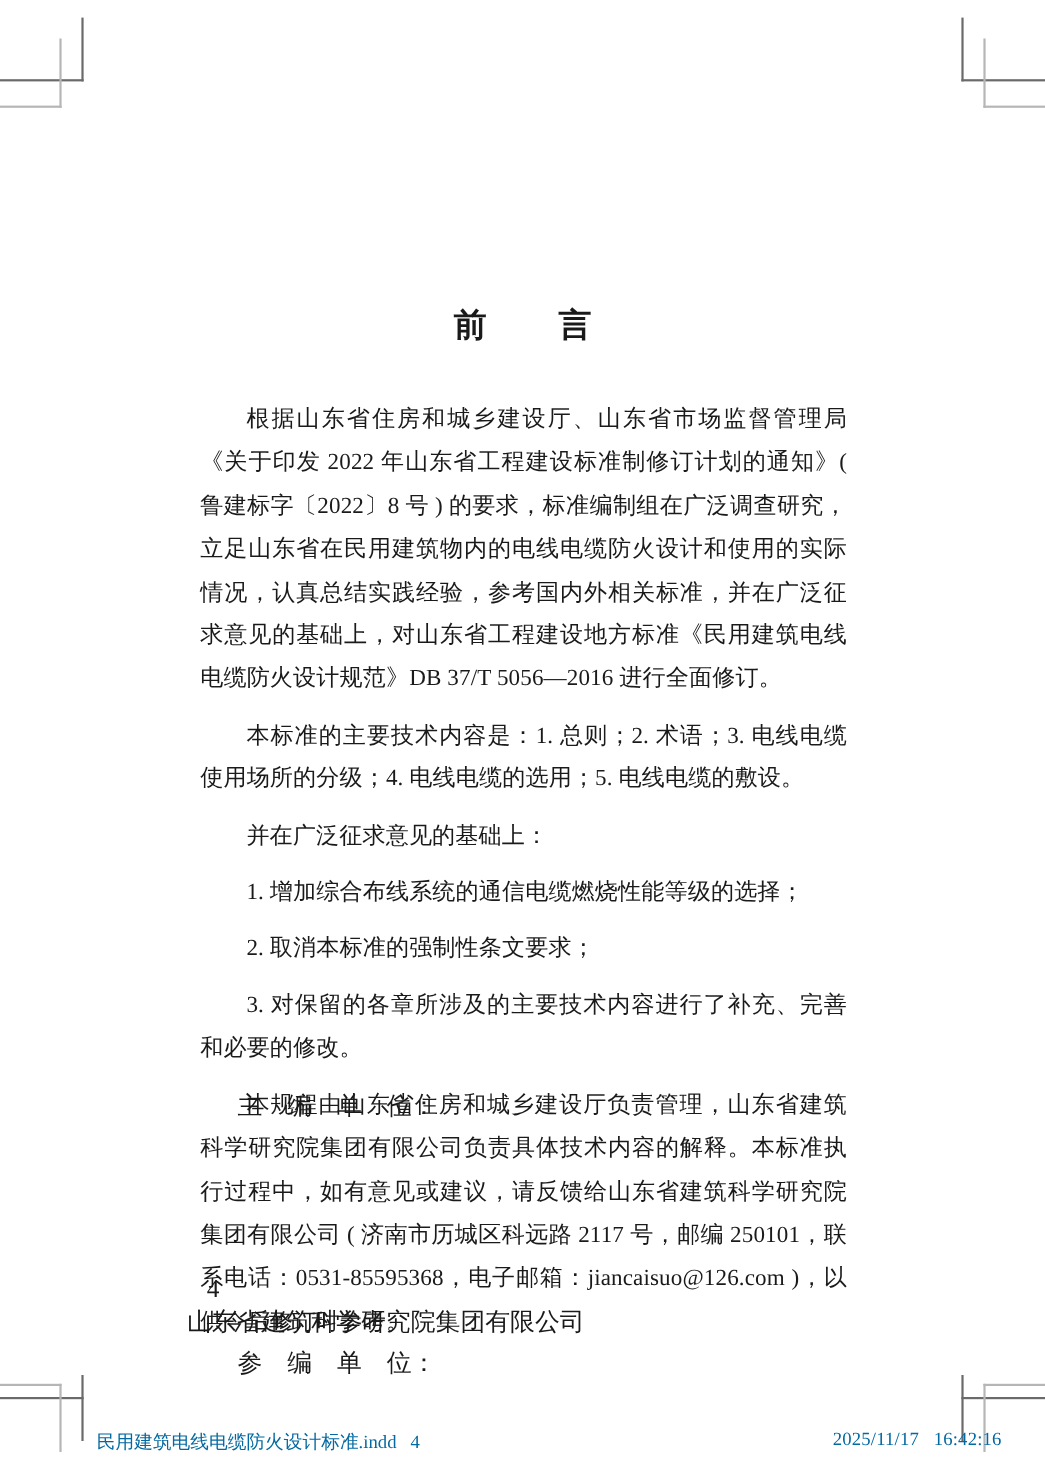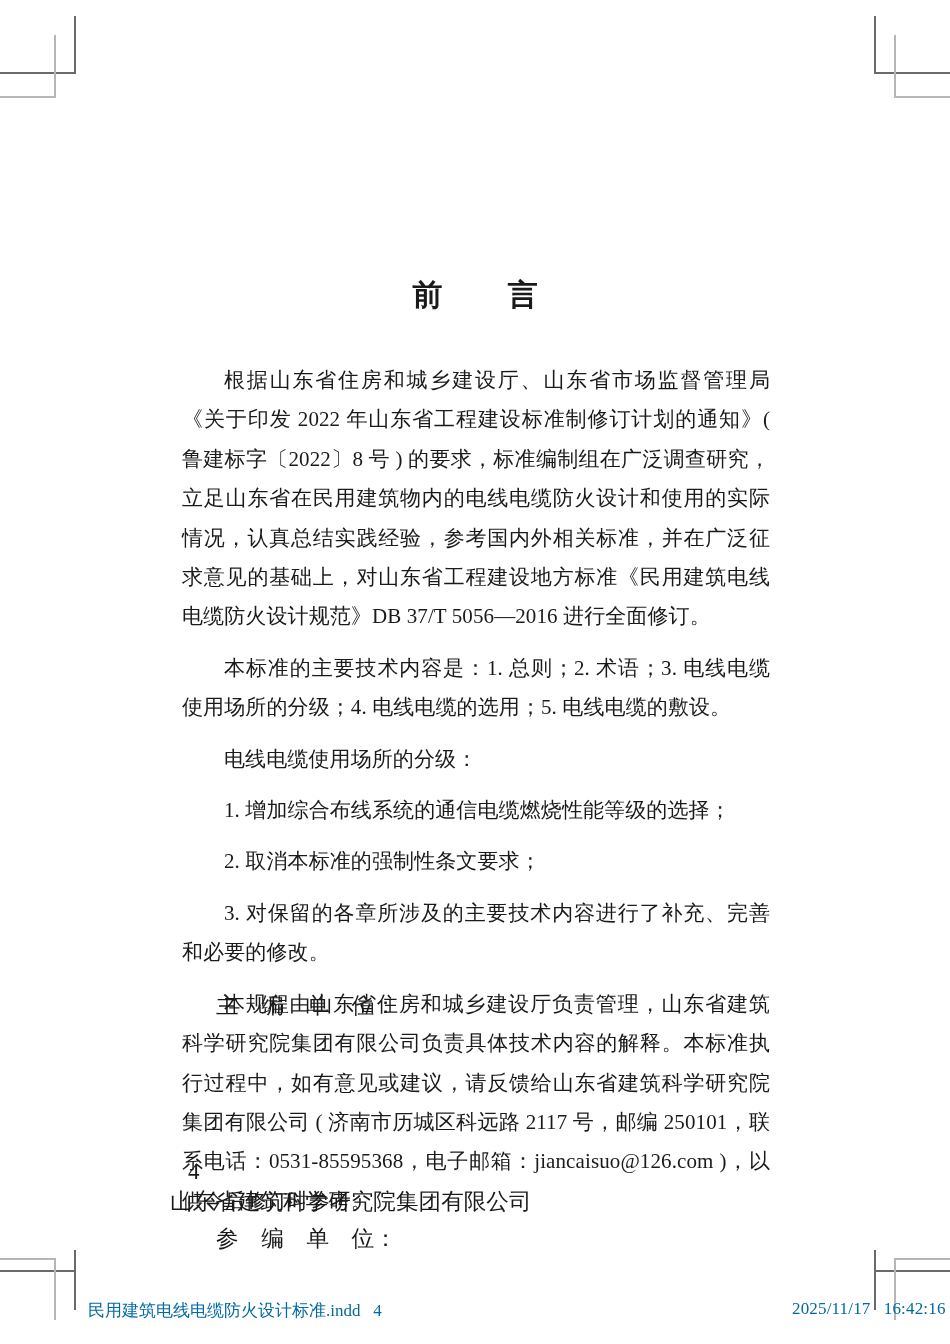--- a/index.html
+++ b/index.html
@@ -123,21 +123,21 @@
     color: #0369a1;
   }
   .footer-left {
     position: absolute;
     left: 88px;
     top: 0;
     white-space: pre;
   }
   .footer-right {
     position: absolute;
-    left: 792px;
+    left: 757px;
     top: 0;
     white-space: pre;
     letter-spacing: 0.01em;
   }
 </style>
 </head>
 <body>
 
 <div id="page">
 
@@ -169,21 +169,21 @@
     <div class="bar light" style="left:94px; top:38px; width:2px; height:62px;"></div>
   </div>
 
   <div id="content">
 
     <h1 class="doc-title">前　　言</h1>
 
     <div class="body-block">
       <p class="para">根据山东省住房和城乡建设厅、山东省市场监督管理局《关于印发 2022 年山东省工程建设标准制修订计划的通知》( 鲁建标字〔2022〕8 号 ) 的要求，标准编制组在广泛调查研究，立足山东省在民用建筑物内的电线电缆防火设计和使用的实际情况，认真总结实践经验，参考国内外相关标准，并在广泛征求意见的基础上，对山东省工程建设地方标准《民用建筑电线电缆防火设计规范》DB 37/T 5056—2016 进行全面修订。</p>
       <p class="para">本标准的主要技术内容是：1. 总则；2. 术语；3. 电线电缆使用场所的分级；4. 电线电缆的选用；5. 电线电缆的敷设。</p>
-      <p class="para">电线电缆使用场所的分级：</p>
+      <p class="para">并在广泛征求意见的基础上：</p>
       <p class="para item">1. 增加综合布线系统的通信电缆燃烧性能等级的选择；</p>
       <p class="para item">2. 取消本标准的强制性条文要求；</p>
       <p class="para item">3. 对保留的各章所涉及的主要技术内容进行了补充、完善和必要的修改。</p>
       <p class="para">本规程由山东省住房和城乡建设厅负责管理，山东省建筑科学研究院集团有限公司负责具体技术内容的解释。本标准执行过程中，如有意见或建议，请反馈给山东省建筑科学研究院集团有限公司 ( 济南市历城区科远路 2117 号，邮编 250101，联系电话：0531-85595368，电子邮箱：jiancaisuo@126.com )，以供今后修订时参考。</p>
     </div>
 
     <div class="org-block">
       <div class="org-row">
         <span class="org-label">主　编　单　位：</span>
         <span class="org-value">山东省建筑科学研究院集团有限公司</span>

